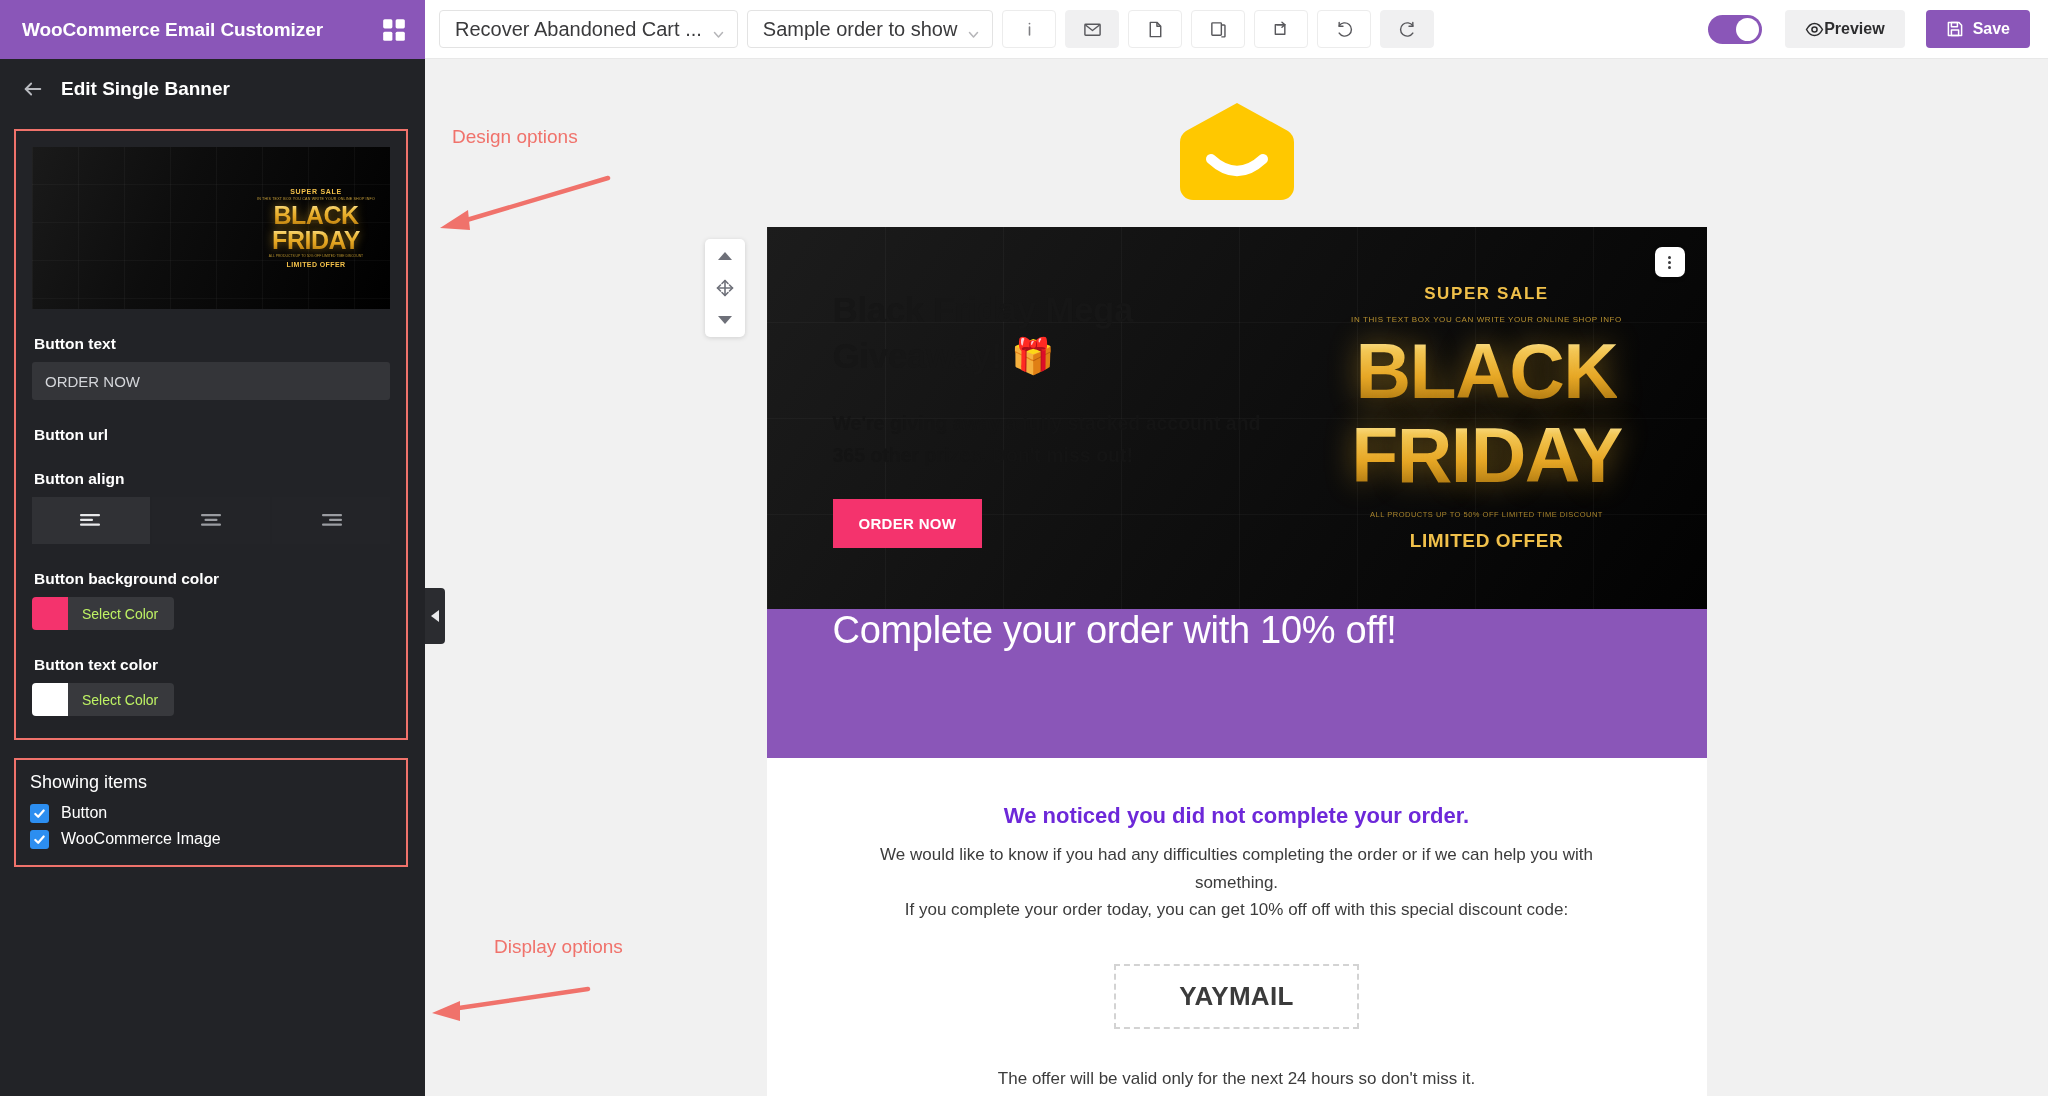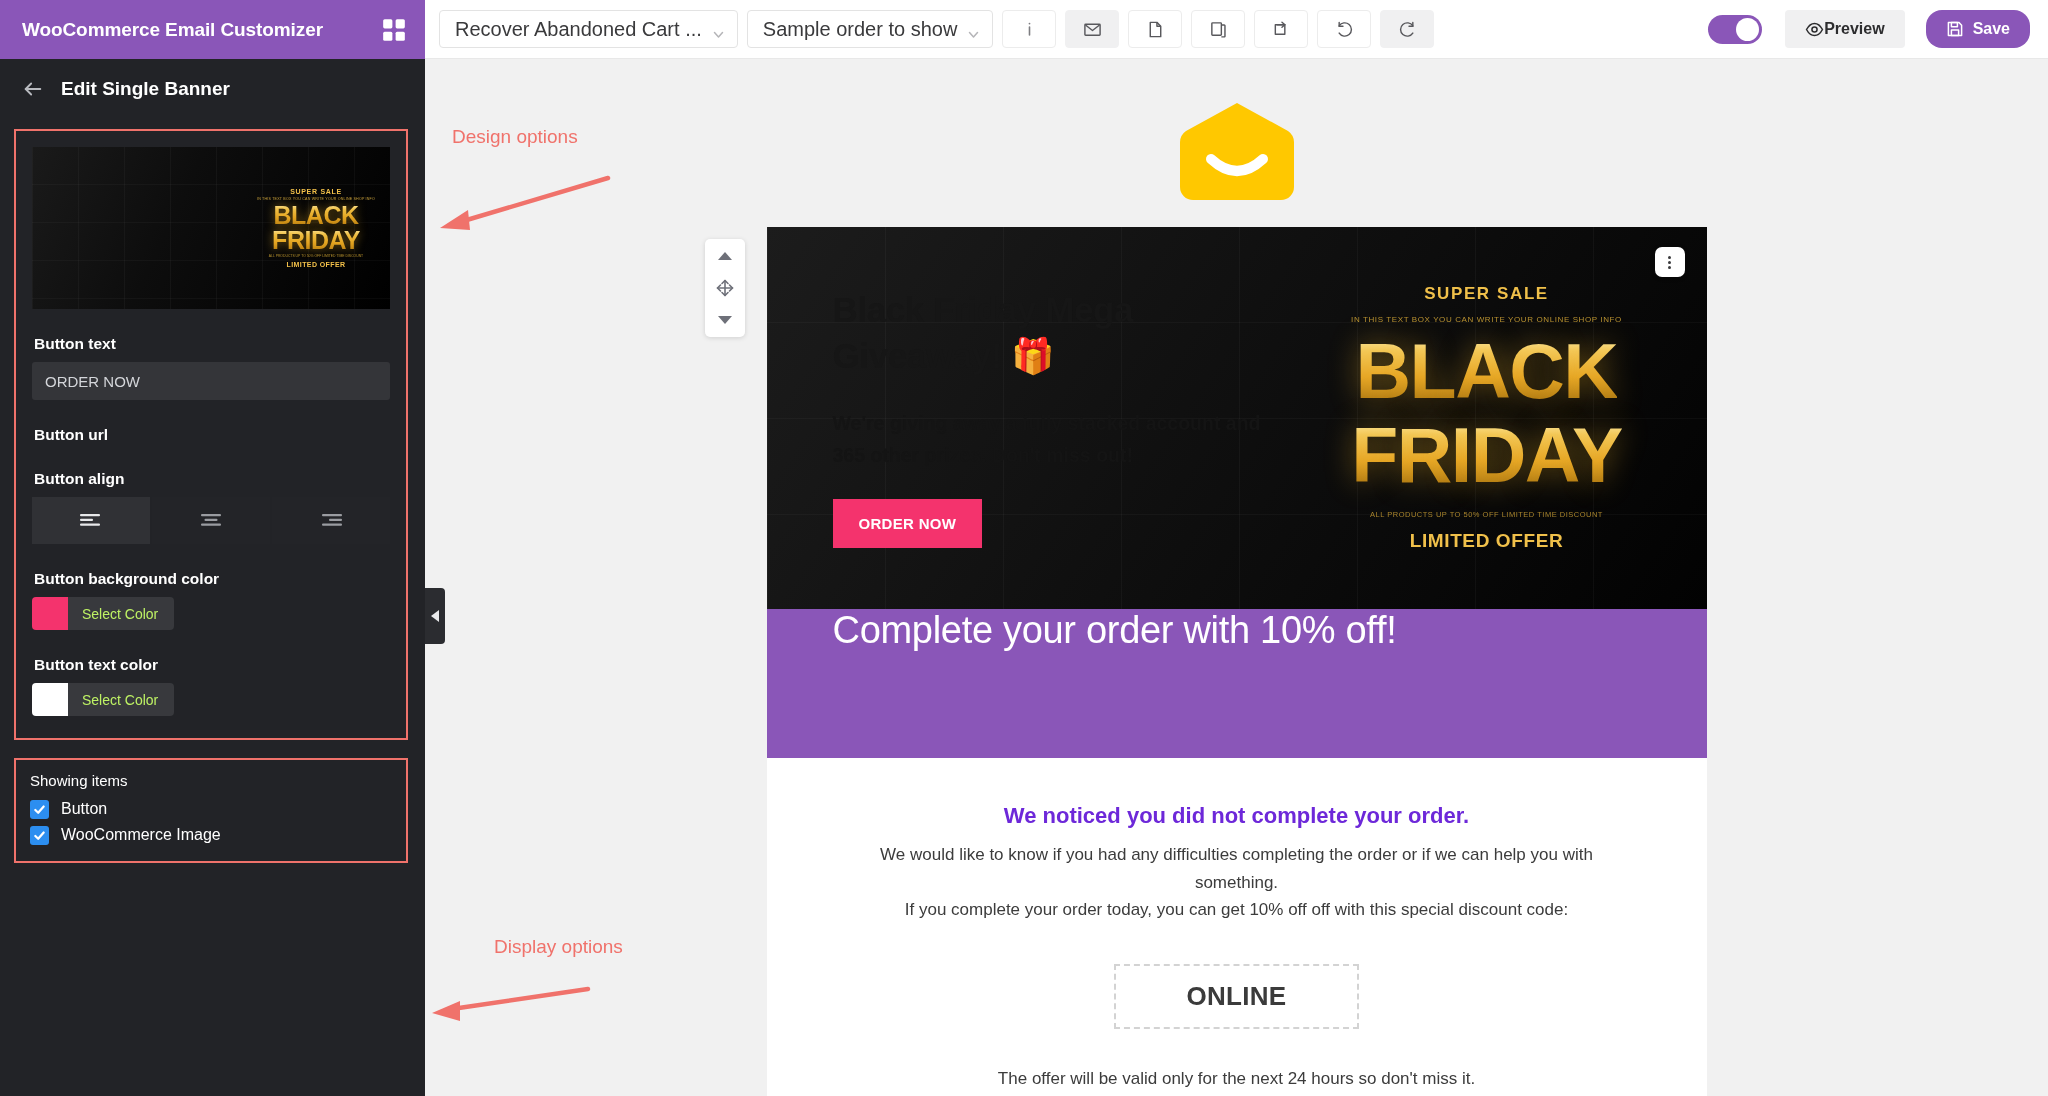--- a/index.html
+++ b/index.html
@@ -111,21 +111,21 @@
     border-radius: 0 4px 4px 0; cursor: pointer;
     font-family: "Liberation Sans", sans-serif;
     display:flex; align-items:center;
   }
 
   .display-box {
     margin: 18px 17px 0 14px;
     border: 2px solid #f0726b;
     padding: 12px 14px 16px 14px;
   }
-  .showing-title { color:#ffffff; font-size:15px; margin-bottom: 9px; }
+  .showing-title { color:#ffffff; font-size:18px; margin-bottom: 9px; }
   .check-row { display:flex; align-items:flex-start; gap: 12px; margin-top: 4px; }
   .cb {
     width: 19px; height: 19px; background:#2c8ef0; border-radius:3px;
     display:flex; align-items:center; justify-content:center; flex:none;
     margin-top: 2px;
   }
   .cb svg { width: 13px; height: 13px; display:block; }
   .check-label { color:#ffffff; font-size:16px; line-height:1.35; }
 
   
@@ -172,21 +172,21 @@
     width: 23px; height: 23px; border-radius: 50%; background:#fff;
   }
   .preview-btn {
     height: 38px; background: #f0f0f1; border: none; border-radius: 4px;
     display:flex; align-items:center; padding: 0 20px;
     cursor:pointer; margin-left: 14px;
   }
   .preview-btn span { font-size: 16px; font-weight: bold; color: #2d2d2f; }
   .preview-btn svg { width: 19px; height: 19px; display:block; }
   .save-btn {
-    height: 38px; background: #8a56b8; border: none; border-radius: 16px;
+    height: 38px; background: #8a56b8; border: none; border-radius: 4px;
     display:flex; align-items:center; gap: 9px; padding: 0 20px;
     cursor:pointer; margin-left: 12px;
   }
   .save-btn span { font-size: 16px; font-weight: bold; color: #ffffff; }
   .save-btn svg { width: 18px; height: 18px; display:block; }
 
   
   .canvas {
     position: absolute; left: 425px; top: 59px; right: 0; bottom: 0;
     background: #f1f1f1; overflow: hidden;
@@ -588,21 +588,21 @@
 
       <div class="purple-band">
         <h2>Complete your order with 10% off!</h2>
       </div>
 
       <div class="body-card">
         <div class="body-h3">We noticed you did not complete your order.</div>
         <div class="body-p">We would like to know if you had any difficulties completing the order or if we can help you with something.</div>
         <div class="body-p">If you complete your order today, you can get 10% off off with this special discount code:</div>
         <div class="coupon">
-          <span>ONLINE</span>
+          <span>YAYMAIL</span>
         </div>
         <div class="body-footer">The offer will be valid only for the next 24 hours so don't miss it.</div>
       </div>
     </div>
   </div>
 
   <div class="anno anno-design">Design options</div>
   <svg class="arrow-svg" style="left:430px;top:170px;" width="190" height="70" viewBox="0 0 190 70">
     <line x1="178" y1="8" x2="30" y2="52" stroke="#f0726b" stroke-width="4.5" stroke-linecap="round"></line>
     <polygon points="10,58 38,40 40,60" fill="#f0726b"></polygon>

